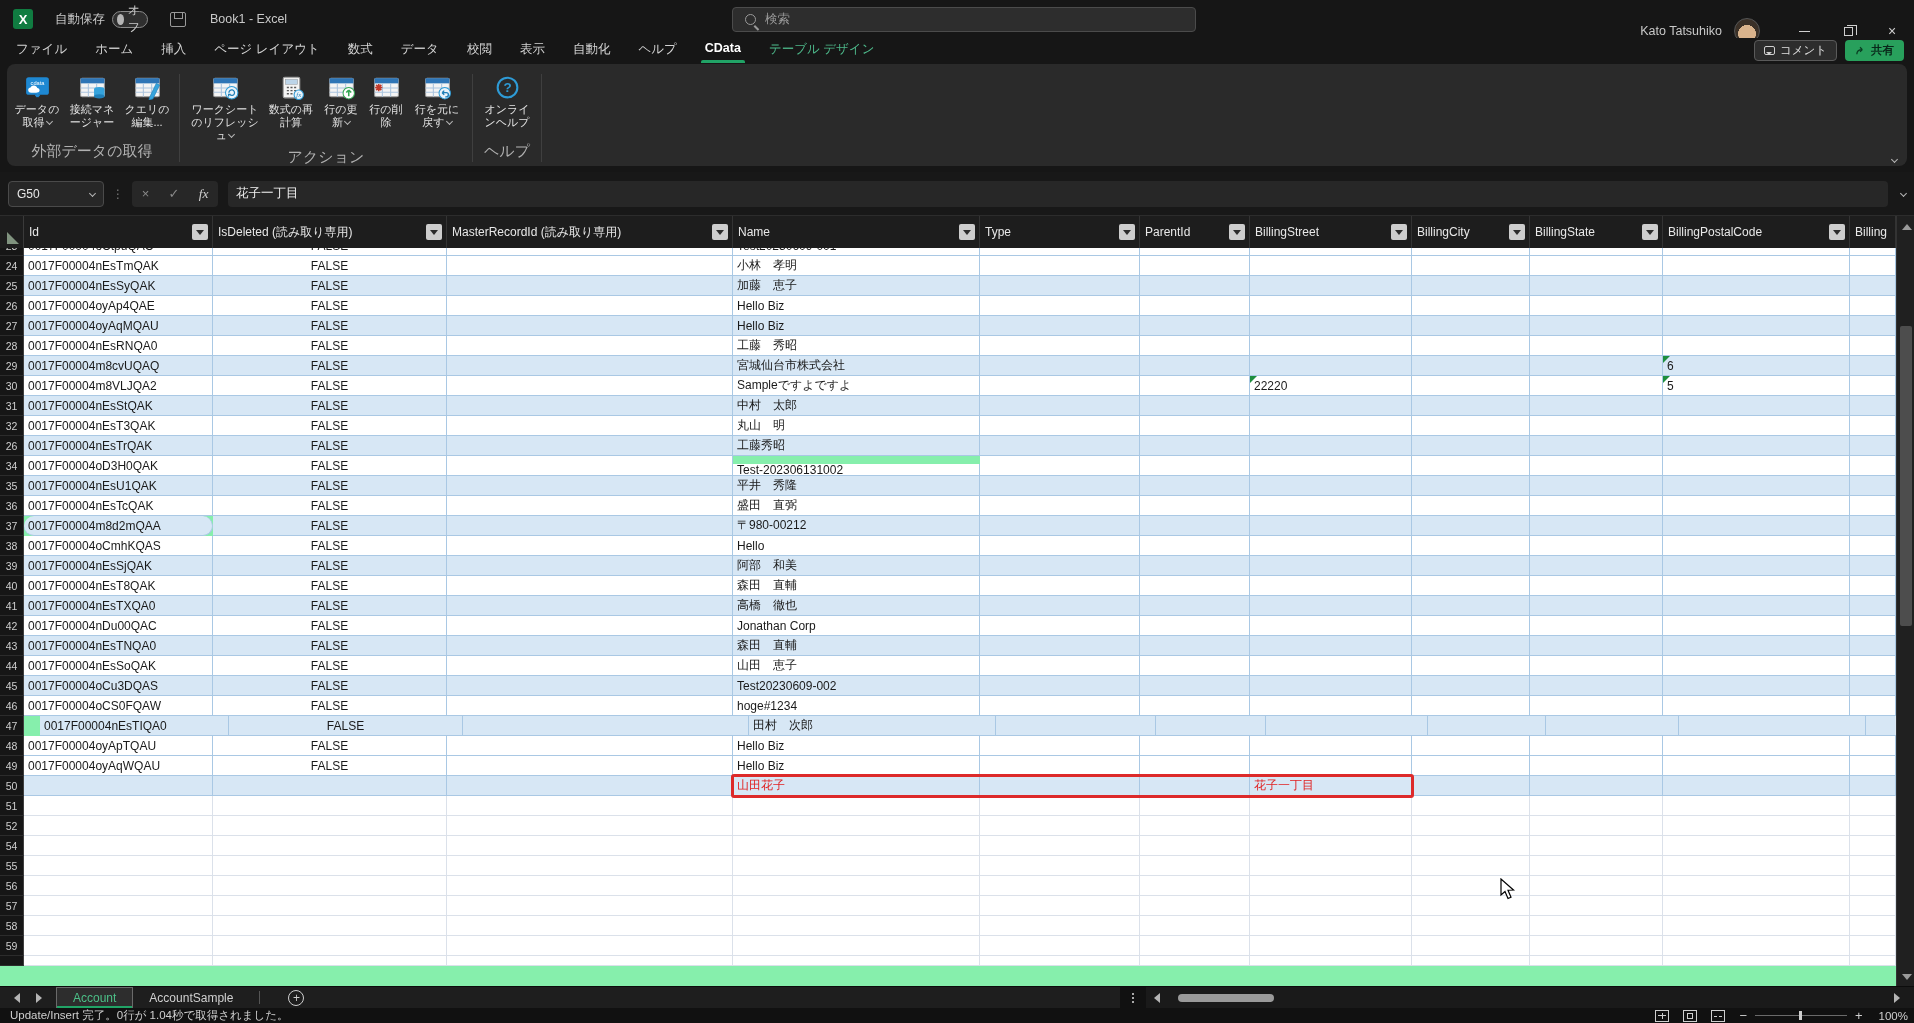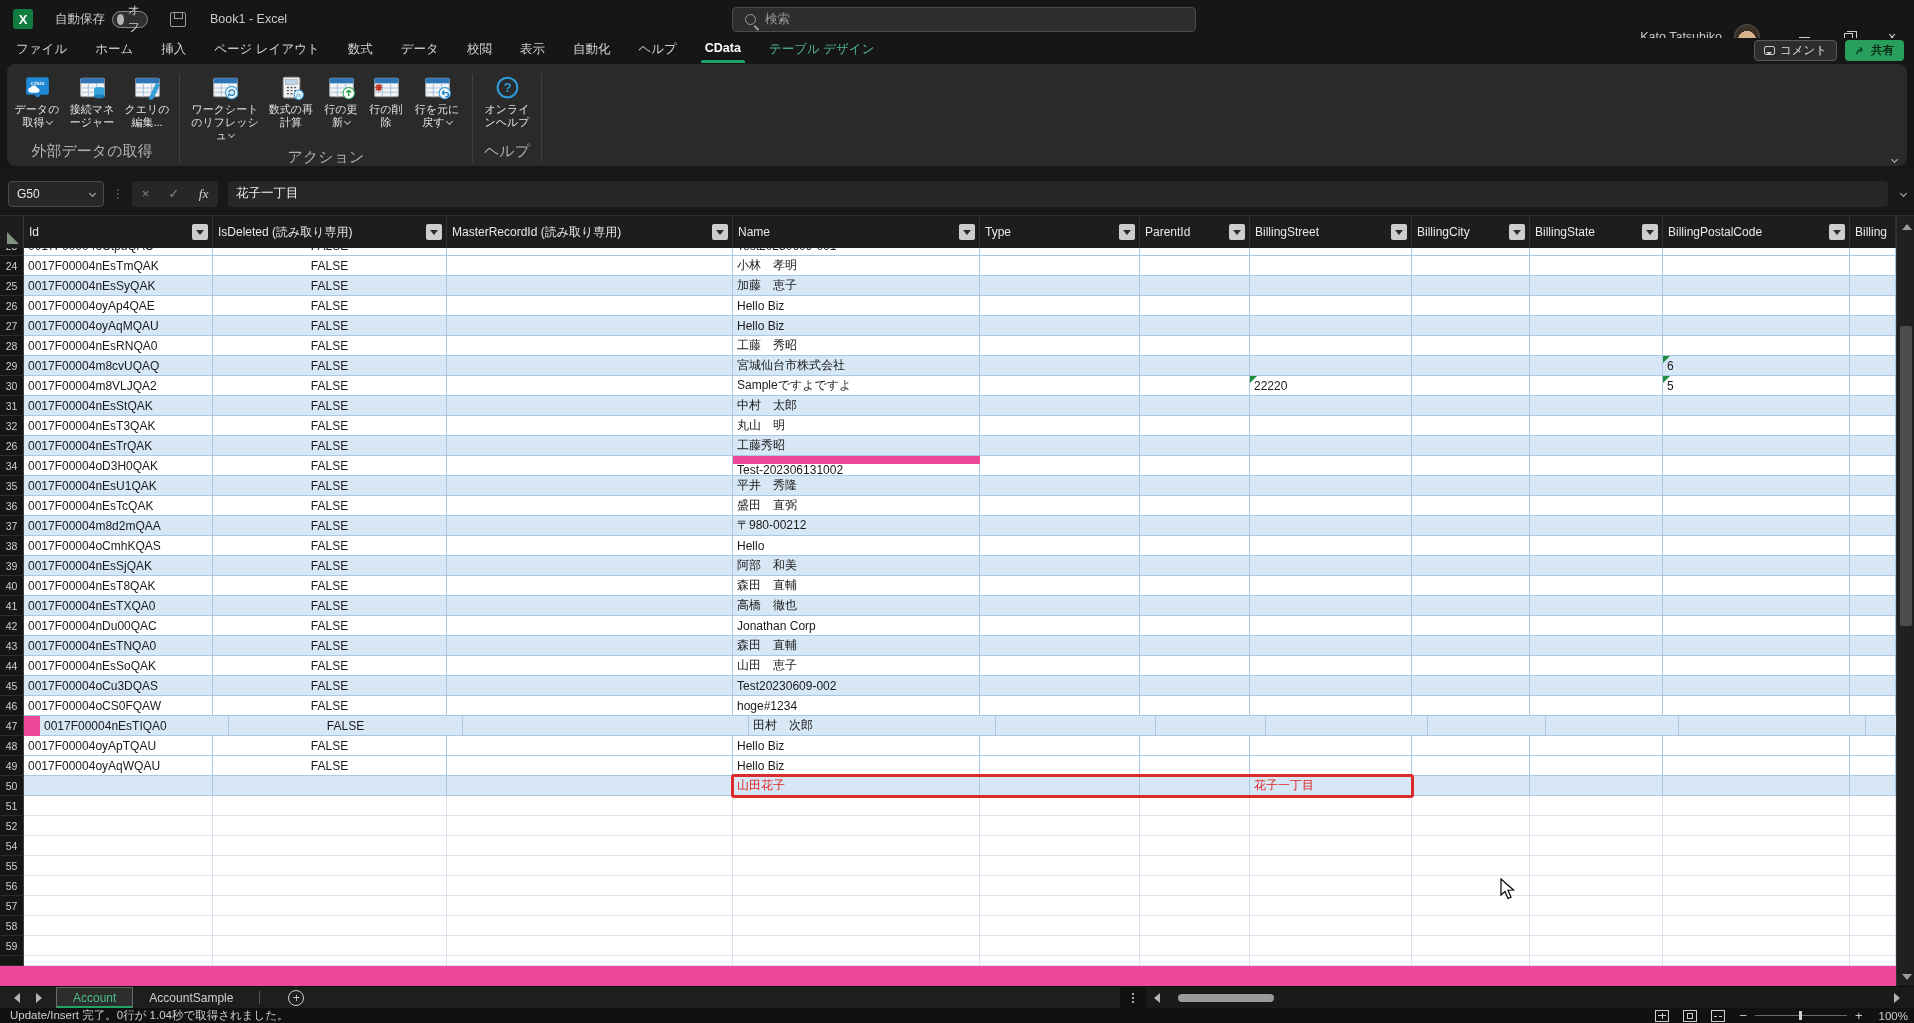--- a/index.html
+++ b/index.html
@@ -17,21 +17,21 @@
     display:flex; align-items:center; padding:0 4px; gap:4px; }
   .knob { width:11px; height:11px; border-radius:50%; background:#b5b5b5; }
   .togglelabel { font-size:12px; color:#c9c9c9; }
   .saveicon { width:16px; height:15px; border:1.5px solid #9a9a9a; border-radius:2px; margin-left:22px; position:relative; }
   .saveicon:before { content:""; position:absolute; top:0; left:3px; width:7px; height:5px; border:1.5px solid #9a9a9a; border-top:none; }
   .doctitle { margin-left:24px; color:#c9c9c9; }
   .searchbox { position:absolute; left:732px; top:7px; width:464px; height:25px; background:#2d2d2d;
     border:1px solid #4b4b4b; border-radius:4px; display:flex; align-items:center; gap:9px; padding-left:12px; color:#9a9a9a; }
   .sicon { width:11px; height:11px; border:1.5px solid #9a9a9a; border-radius:50%; position:relative; }
   .sicon:after { content:""; position:absolute; left:9px; top:10px; width:6px; height:1.5px; background:#9a9a9a; transform:rotate(45deg); transform-origin:0 0; }
-  .tb-right { position:absolute; right:0; top:18px; height:38px; display:flex; align-items:center; }
+  .tb-right { position:absolute; right:0; top:12px; height:38px; display:flex; align-items:center; }
   .username { color:#c9c9c9; margin-right:12px; }
   .avatar { width:26px; height:26px; border-radius:50%; background:radial-gradient(circle at 50% 62%, #d9b38c 0 46%, #3a3027 47%); border:1px solid #555; margin-right:22px; }
   .winbtn { width:44px; height:38px; display:flex; align-items:center; justify-content:center; color:#cfcfcf; font-size:14px; }
   .minglyph { width:11px; height:1px; background:#cfcfcf; display:block; }
   .restglyph { width:9px; height:9px; border:1px solid #cfcfcf; display:block; position:relative; }
   .restglyph:before { content:""; position:absolute; top:-3px; left:2px; width:9px; height:9px; border-top:1px solid #cfcfcf; border-right:1px solid #cfcfcf; }
 
   
   .tabrow { height:24px; background:#161616; display:flex; align-items:flex-start; color:#d4d4d4;
     font-size:12.5px; flex:0 0 auto; position:relative; }
@@ -68,21 +68,21 @@
     color:#e8e8e8; font-size:12px; display:flex; align-items:center; padding:0 8px; justify-content:space-between; }
   .vdots { color:#777; margin:0 8px; font-size:12px; letter-spacing:0; }
   .fxpanel { width:86px; height:26px; background:#272727; border-radius:4px; display:flex; align-items:center;
     justify-content:space-around; color:#9a9a9a; font-size:13px; }
   .fxpanel .fx { font-family:"Liberation Serif",serif; font-style:italic; color:#cfcfcf; font-size:13.5px; }
   .fvalue { flex:1; height:26px; margin:0 26px 0 10px; background:#272727; border-radius:4px; color:#f0f0f0;
     font-size:12.5px; display:flex; align-items:center; padding-left:8px; }
   .fchev { position:absolute; right:8px; top:19px; }
 
   
-  .grid { position:relative; height:770px; flex:0 0 auto; background:#ec4899; overflow:hidden; }
+  .grid { position:relative; height:770px; flex:0 0 auto; background:#86efac; overflow:hidden; }
   .ghead { display:flex; height:32px; background:#1d1d1d; }
   .gcorner { width:24px; border-right:1px solid #3a3a3a; position:relative; }
   .gcorner .tri { position:absolute; right:4px; bottom:4px; width:0; height:0;
     border-bottom:12px solid #80937f; border-right:12px solid transparent; }
   .hcell { position:relative; color:#e8e8e8; font-size:12px; display:flex; align-items:center;
     padding-left:5px; border-right:1px solid #333; white-space:nowrap; overflow:hidden; }
   .filterbtn { position:absolute; right:4px; top:8px; width:16px; height:16px; background:#cdcdcd; border-radius:2px;
     display:flex; align-items:center; justify-content:center; }
   .filterbtn .fun { width:0; height:0; border-top:5px solid #2b2b2b; border-left:4px solid transparent; border-right:4px solid transparent; }
   .grow { display:flex; height:20px; }
@@ -686,21 +686,21 @@
         <div class="cell" style="width: 160px;"></div>
         <div class="cell" style="width: 110px;"></div>
         <div class="cell" style="width: 162px;"></div>
         <div class="cell" style="width: 118px;"></div>
         <div class="cell" style="width: 133px;"></div>
         <div class="cell" style="width: 187px;"></div>
         <div class="cell" style="width: 46px;"></div>
       </div>
       <div class="grow bandb">
         <div class="gut">37</div>
-        <div class="cell" style="width: 189px;">
+        <div class="cell" style="width: 189px; border-radius: 10px;">
           <span>0017F00004m8d2mQAA</span>
         </div>
         <div class="cell center" style="width: 234px;">
           <span>FALSE</span>
         </div>
         <div class="cell" style="width: 286px;"></div>
         <div class="cell" style="width: 247px;">
           <span>〒980-00212</span>
         </div>
         <div class="cell" style="width: 160px;"></div>

